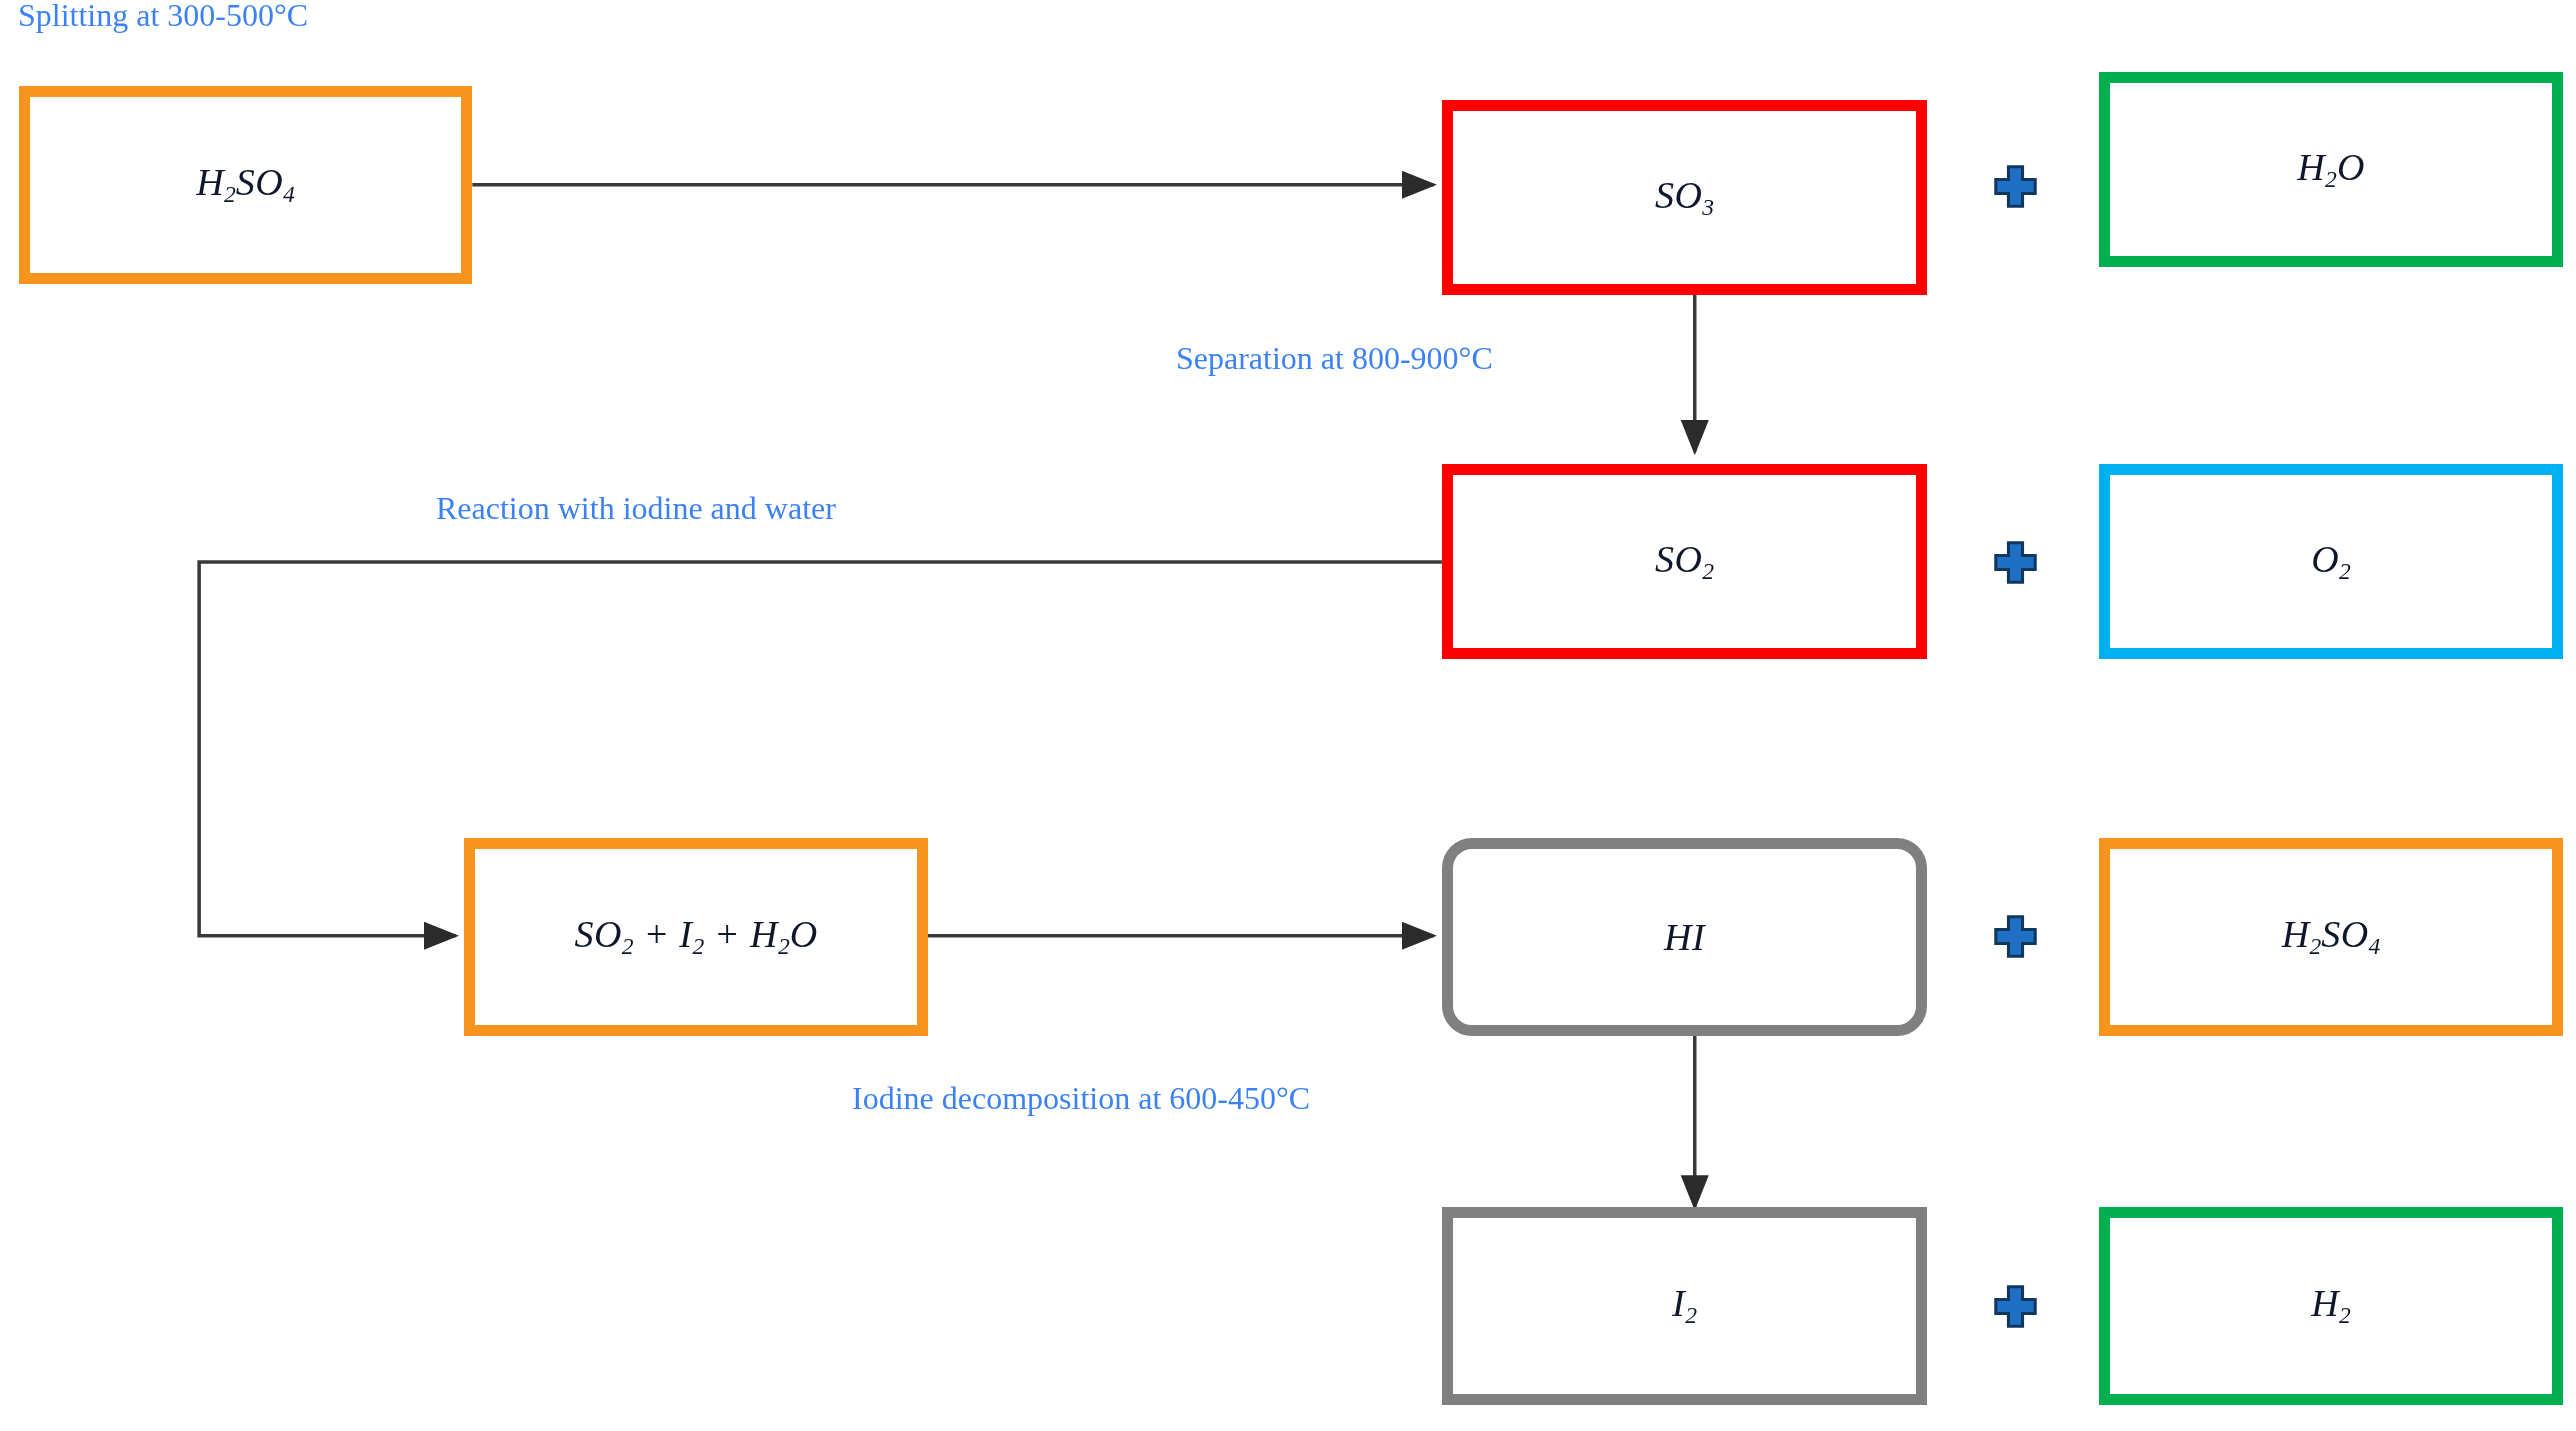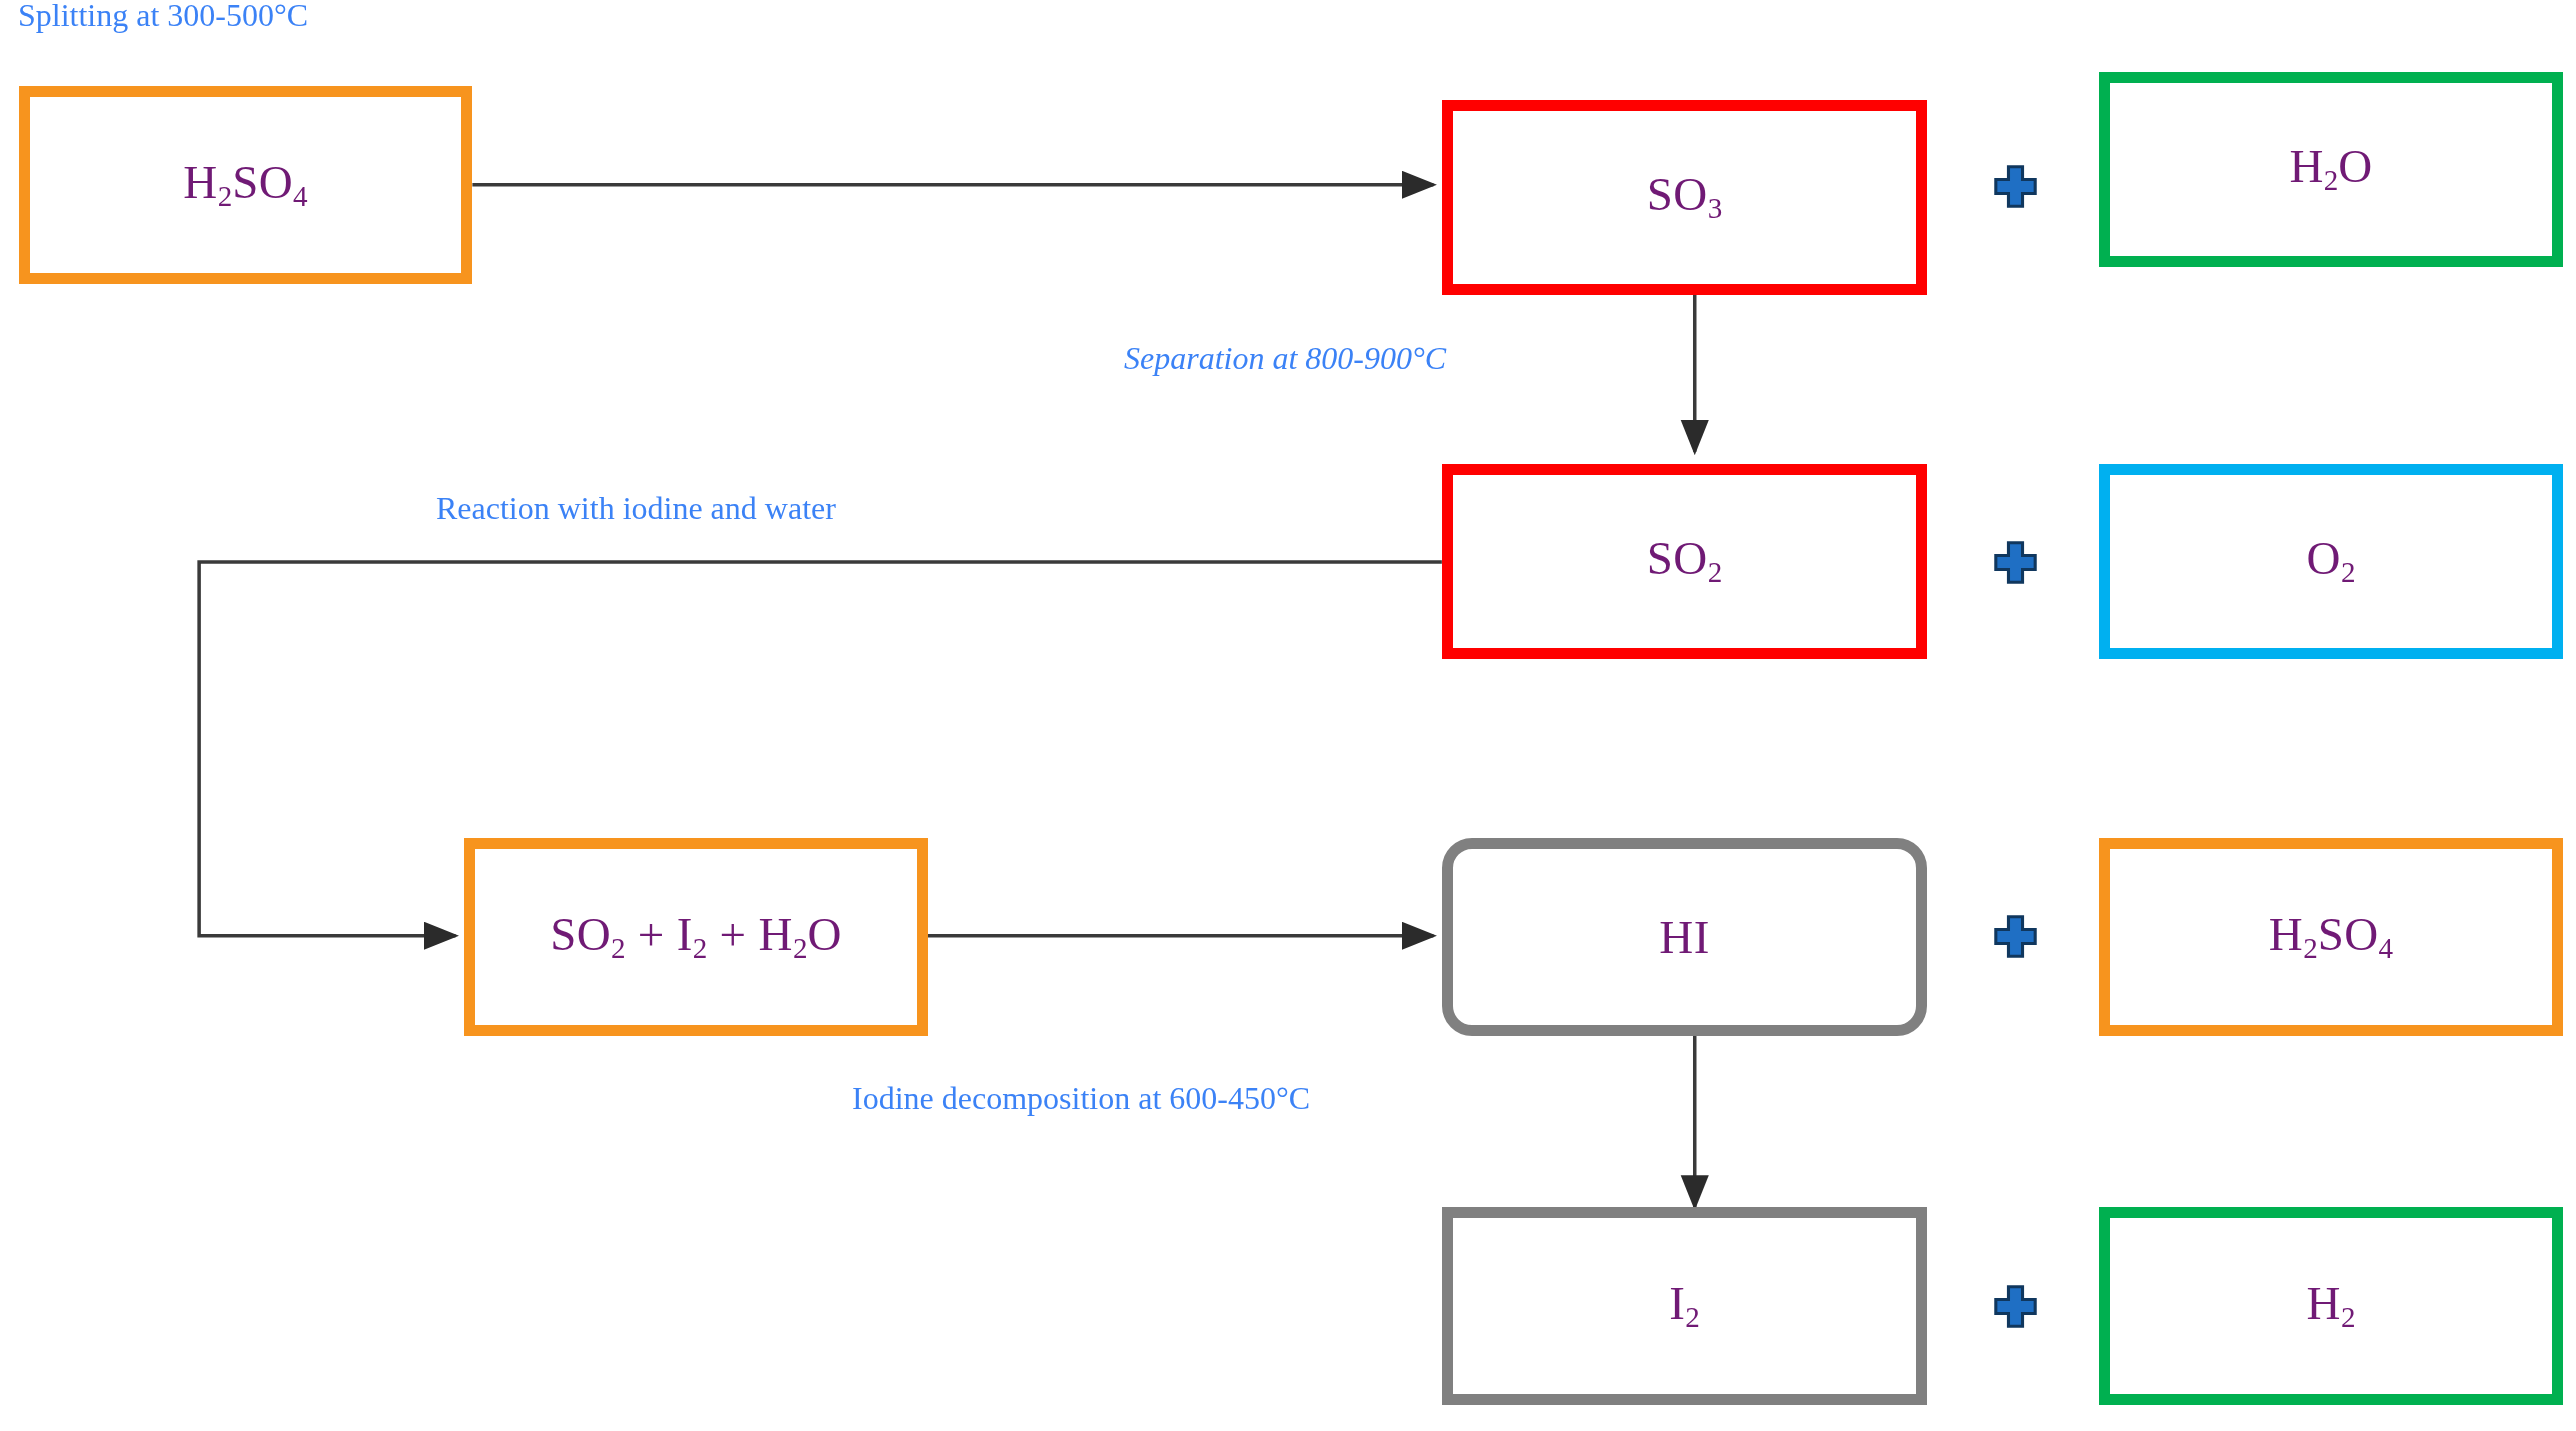--- a/index.html
+++ b/index.html
@@ -20,25 +20,26 @@
   .node {
     position: absolute;
     box-sizing: border-box;
     background: #ffffff;
     display: flex;
     align-items: center;
     justify-content: center;
     border-style: solid;
   }
   .node .formula {
-    font-size: 47px;
-    color: #701a75;
+    font-size: 38px;
+    color: #0f172a;
     line-height: 1;
     white-space: nowrap;
     letter-spacing: 0.4px;
+    font-style: italic;
   }
   .node .formula sub {
     font-size: 0.62em;
     vertical-align: -0.28em;
     letter-spacing: 0;
   }
   .edge-label {
     position: absolute;
     font-size: 32px;
     color: #3b82f6;
@@ -80,21 +81,21 @@
 
     <polyline points="2052,800 283,800 283,1332 648,1332" fill="none" stroke="#3a3a3a" stroke-width="5" marker-end="url(#arrowR)"></polyline>
 
     <line x1="1320" y1="1332" x2="2040" y2="1332" stroke="#3a3a3a" stroke-width="5" marker-end="url(#arrowR)"></line>
 
     <line x1="2412" y1="1474" x2="2412" y2="1718" stroke="#3a3a3a" stroke-width="5" marker-end="url(#arrowD)"></line>
   </svg>
 
   <div class="edge-label" style="left:18px; top:-1.4px;">Splitting at 300-500°C</div>
 
-  <div class="edge-label" style="left:1124px; top:342px;font-style:italic;">Separation at 800-900°C</div>
+  <div class="edge-label" style="left:1176px; top:342px;">Separation at 800-900°C</div>
 
   <div class="edge-label" style="left:436px; top:492px;">Reaction with iodine and water</div>
 
   <div class="edge-label" style="left:852px; top:1082px;">Iodine decomposition at 600-450°C</div>
 
   <div class="node" style="left:19px; top:86px; width:453px; height:198px; border-width:11.2px; border-color:#F7941E;">
     <span class="formula">H<sub>2</sub>SO<sub>4</sub></span>
   </div>
 
   <div class="node" style="left:1442px; top:100px; width:485px; height:195px; border-width:11.2px; border-color:#FF0000;justify-content:center;">

